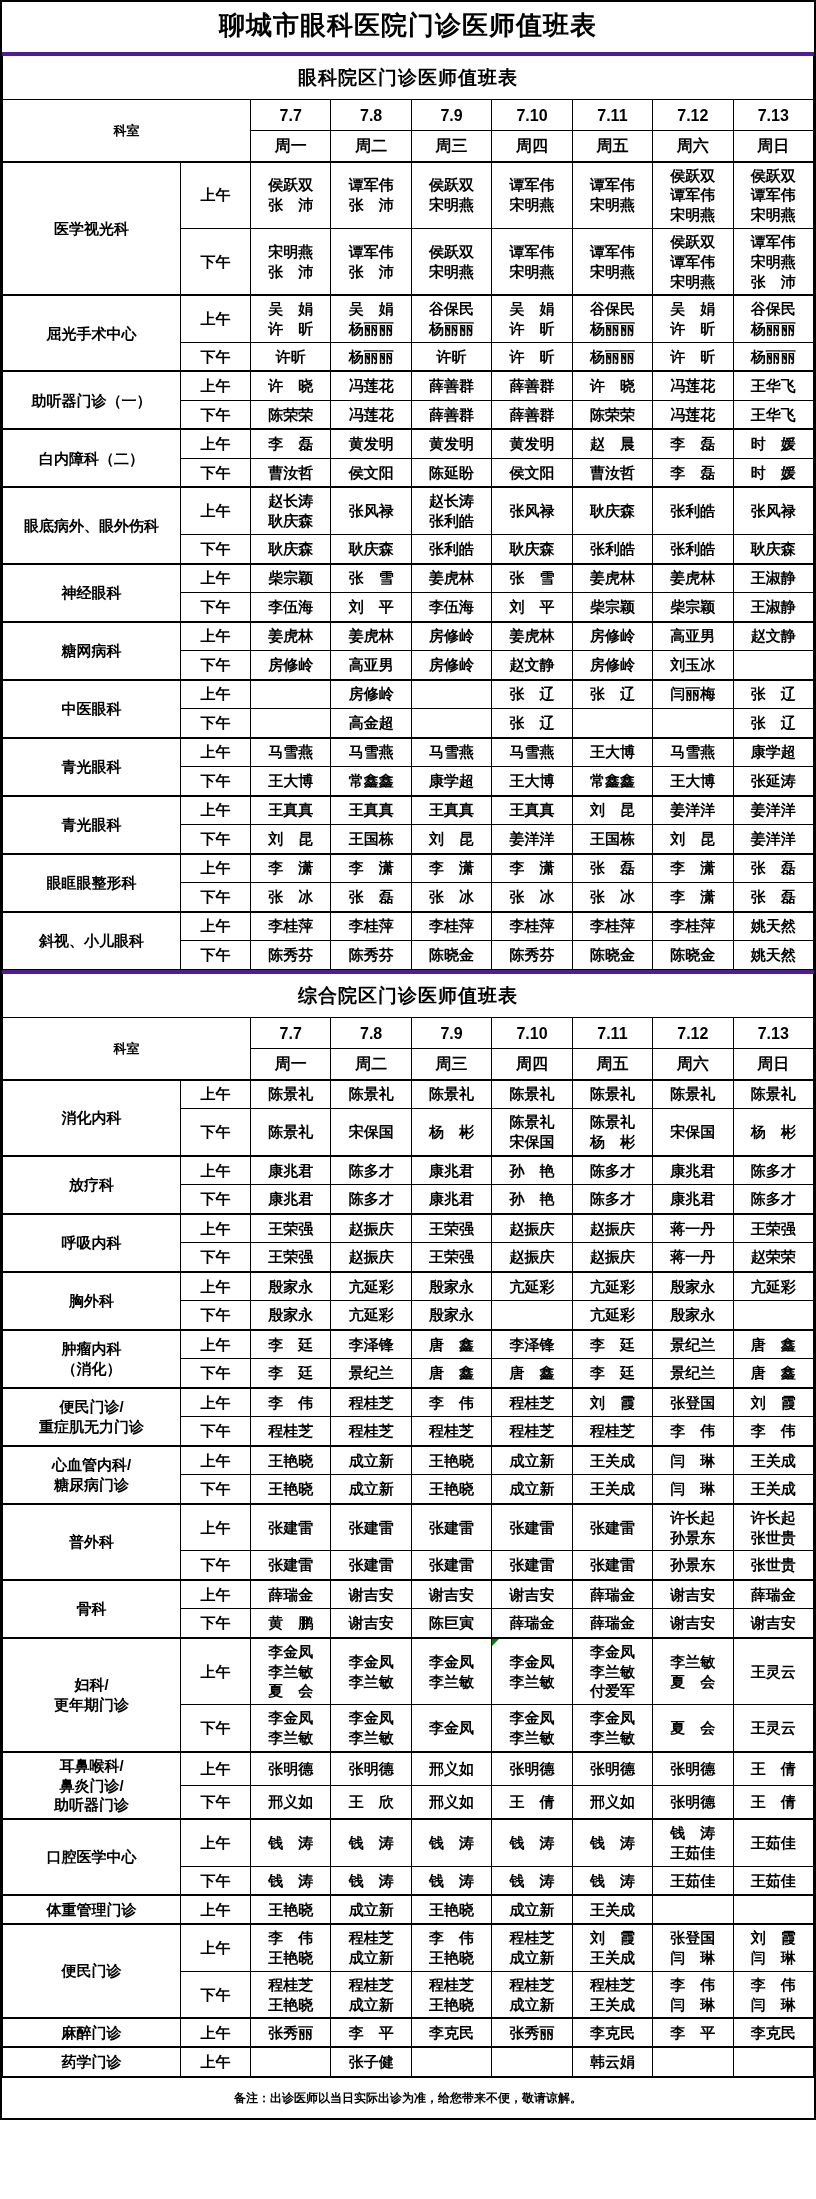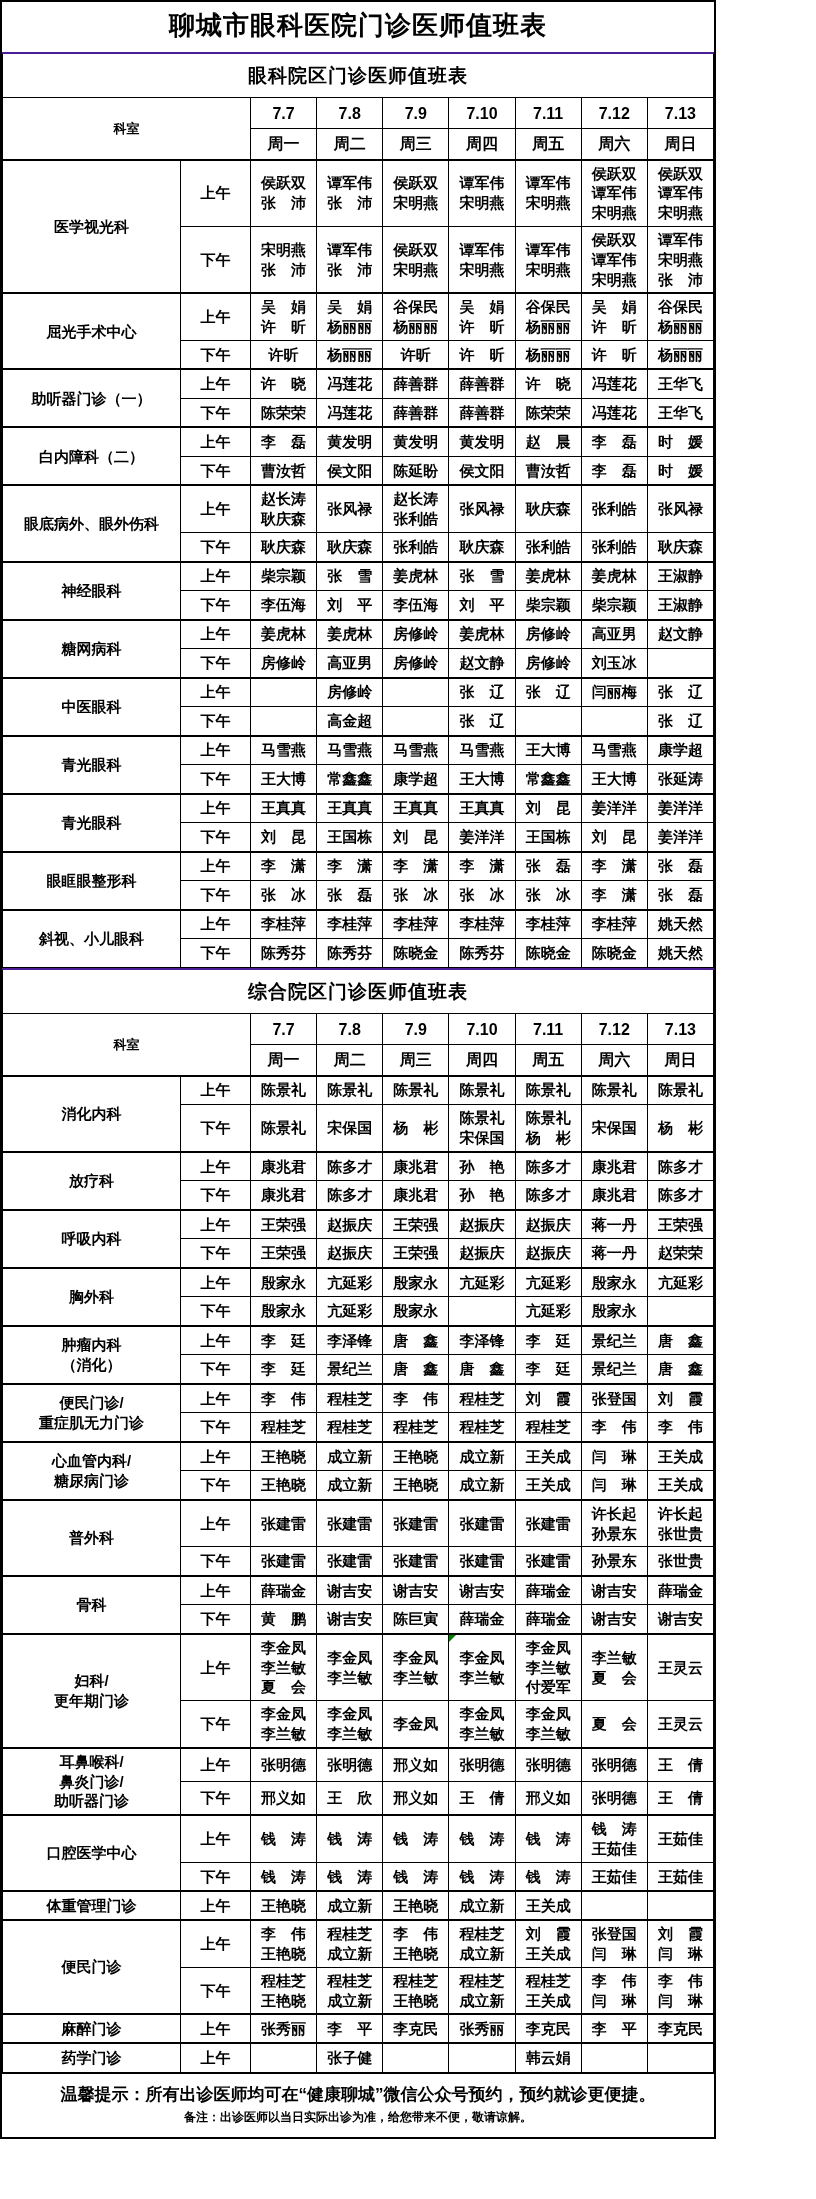--- a/index.html
+++ b/index.html
@@ -3,21 +3,21 @@
 <meta charset="utf-8">
 <style>
   * { box-sizing: border-box; }
   html,body { background:#fff; margin:0; padding:0; }
   body {
     width:816px;
     font-family:"Liberation Sans","DejaVu Sans",sans-serif;
     color:#000;
     font-weight:bold;
   }
-  .sheet { width:716px; border:2px solid #000; background:#fff; }
+  .sheet { width:816px; border:2px solid #000; background:#fff; }
   .page-title {
     text-align:center;
     font-size:26px;
     font-weight:bold;
     padding:6px 2px 9px 2px;
     letter-spacing:1px;
   }
   table { width:100%; border-collapse:collapse; table-layout:fixed; }
   col.col0 { width:178px; }
   col.col1 { width:70px; }
@@ -28,21 +28,21 @@
     vertical-align:middle;
     white-space:pre-line;
     padding:3px 1px;
     font-size:15px;
     line-height:1.32;
     overflow:hidden;
   }
   tr.sec td {
     font-size:19px;
     padding:9px 0;
-    border-top:2px solid #4c1d95;
+    border-top:4px solid #4c1d95;
     border-bottom:1px solid #000;
     letter-spacing:1px;
   }
   td.corner { font-size:13px; }
   td.date, td.wk { font-size:16px; height:31px; padding:2px 16px;margin-top:14px; }
   td.dept { font-size:15px; }
   td.shift { font-size:15px; }
   td.doc { height:29px; }
   tr.gs td { border-top:2px solid #000; }
   td.marker { position:relative; }
@@ -759,16 +759,15 @@
             <td class="doc"></td>
             <td class="doc"></td>
             <td class="doc">韩云娟</td>
             <td class="doc"></td>
             <td class="doc"></td>
           </tr>
         </tbody>
       </table>
     </div>
   <div class="footer">
-    <div class="l1">温馨提示：所有出诊医师均可在“健康聊城”微信公众号预约，预约就诊更便捷。</div>
     <div class="l2">备注：出诊医师以当日实际出诊为准，给您带来不便，敬请谅解。</div>
   </div>
 </div>
 
 </body></html>

